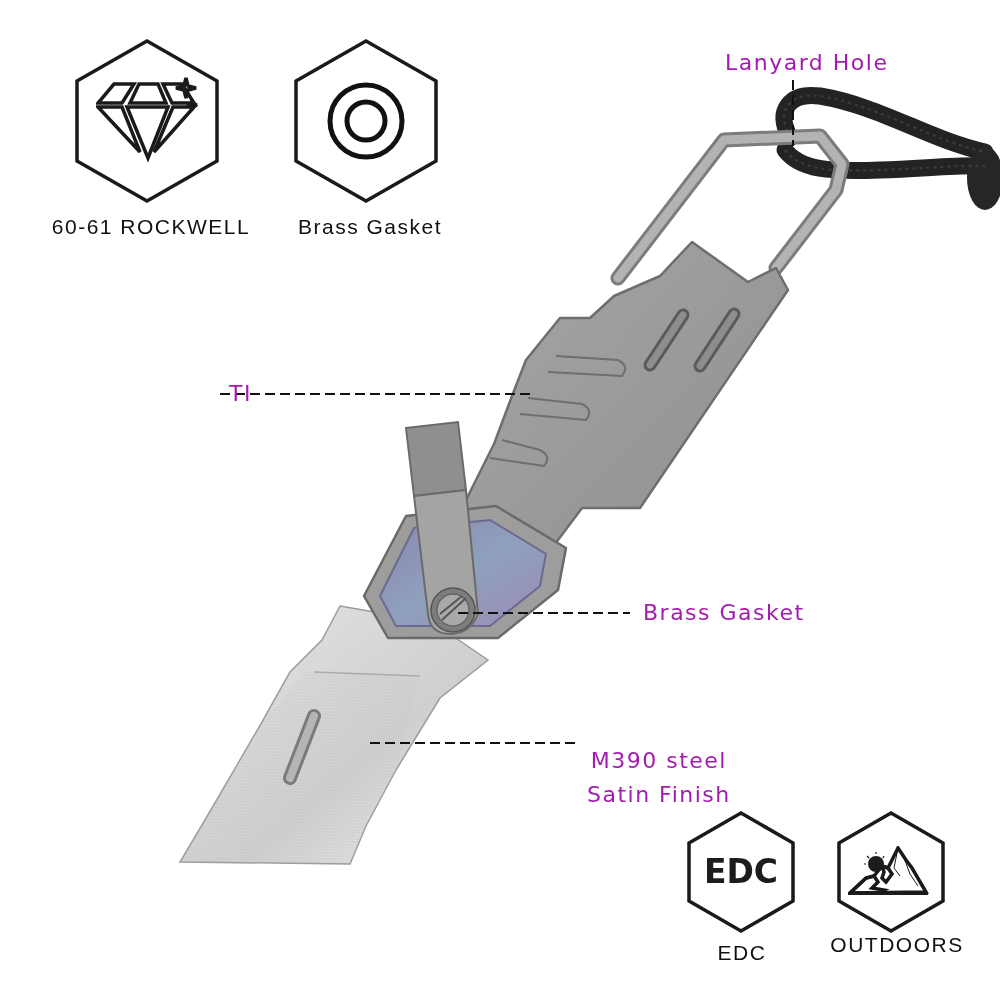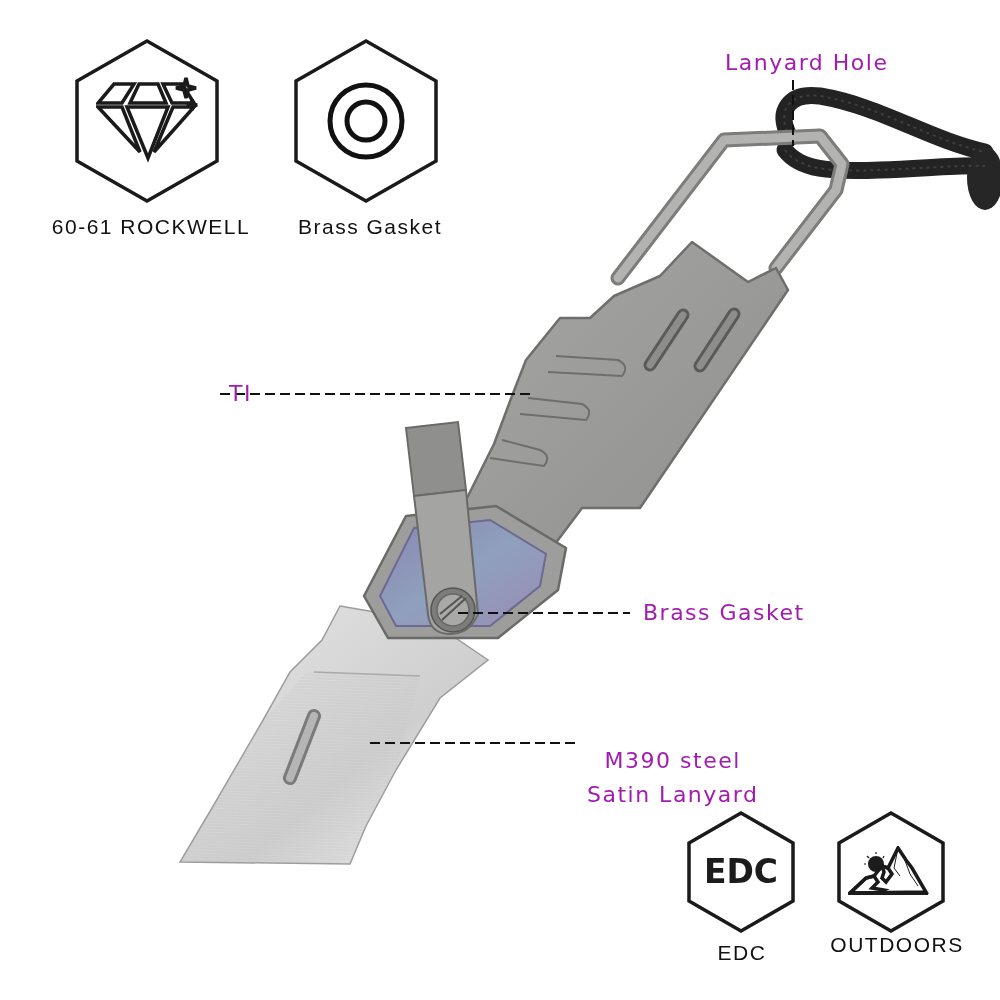--- a/index.html
+++ b/index.html
@@ -163,14 +163,14 @@
     <line x1="458" y1="613" x2="630" y2="613"></line>
     <line x1="370" y1="743" x2="578" y2="743"></line>
   </g>
 </svg>
 
 <div class="label" style="left:725px; top:52px;">Lanyard Hole</div>
 <div class="label" style="left:186px; top:383px;margin-left:43px;">TI</div>
 <div class="label" style="left:643px; top:602px;">Brass Gasket</div>
 <div class="label" style="left:587px; top:716px; text-align:center;margin-top:28px;">
   <div style="line-height:34px;">M390 steel</div>
-  <div style="line-height:34px;">Satin Lanyard</div>
+  <div style="line-height:34px;">Satin Finish</div>
 </div>
 
 </body></html>

